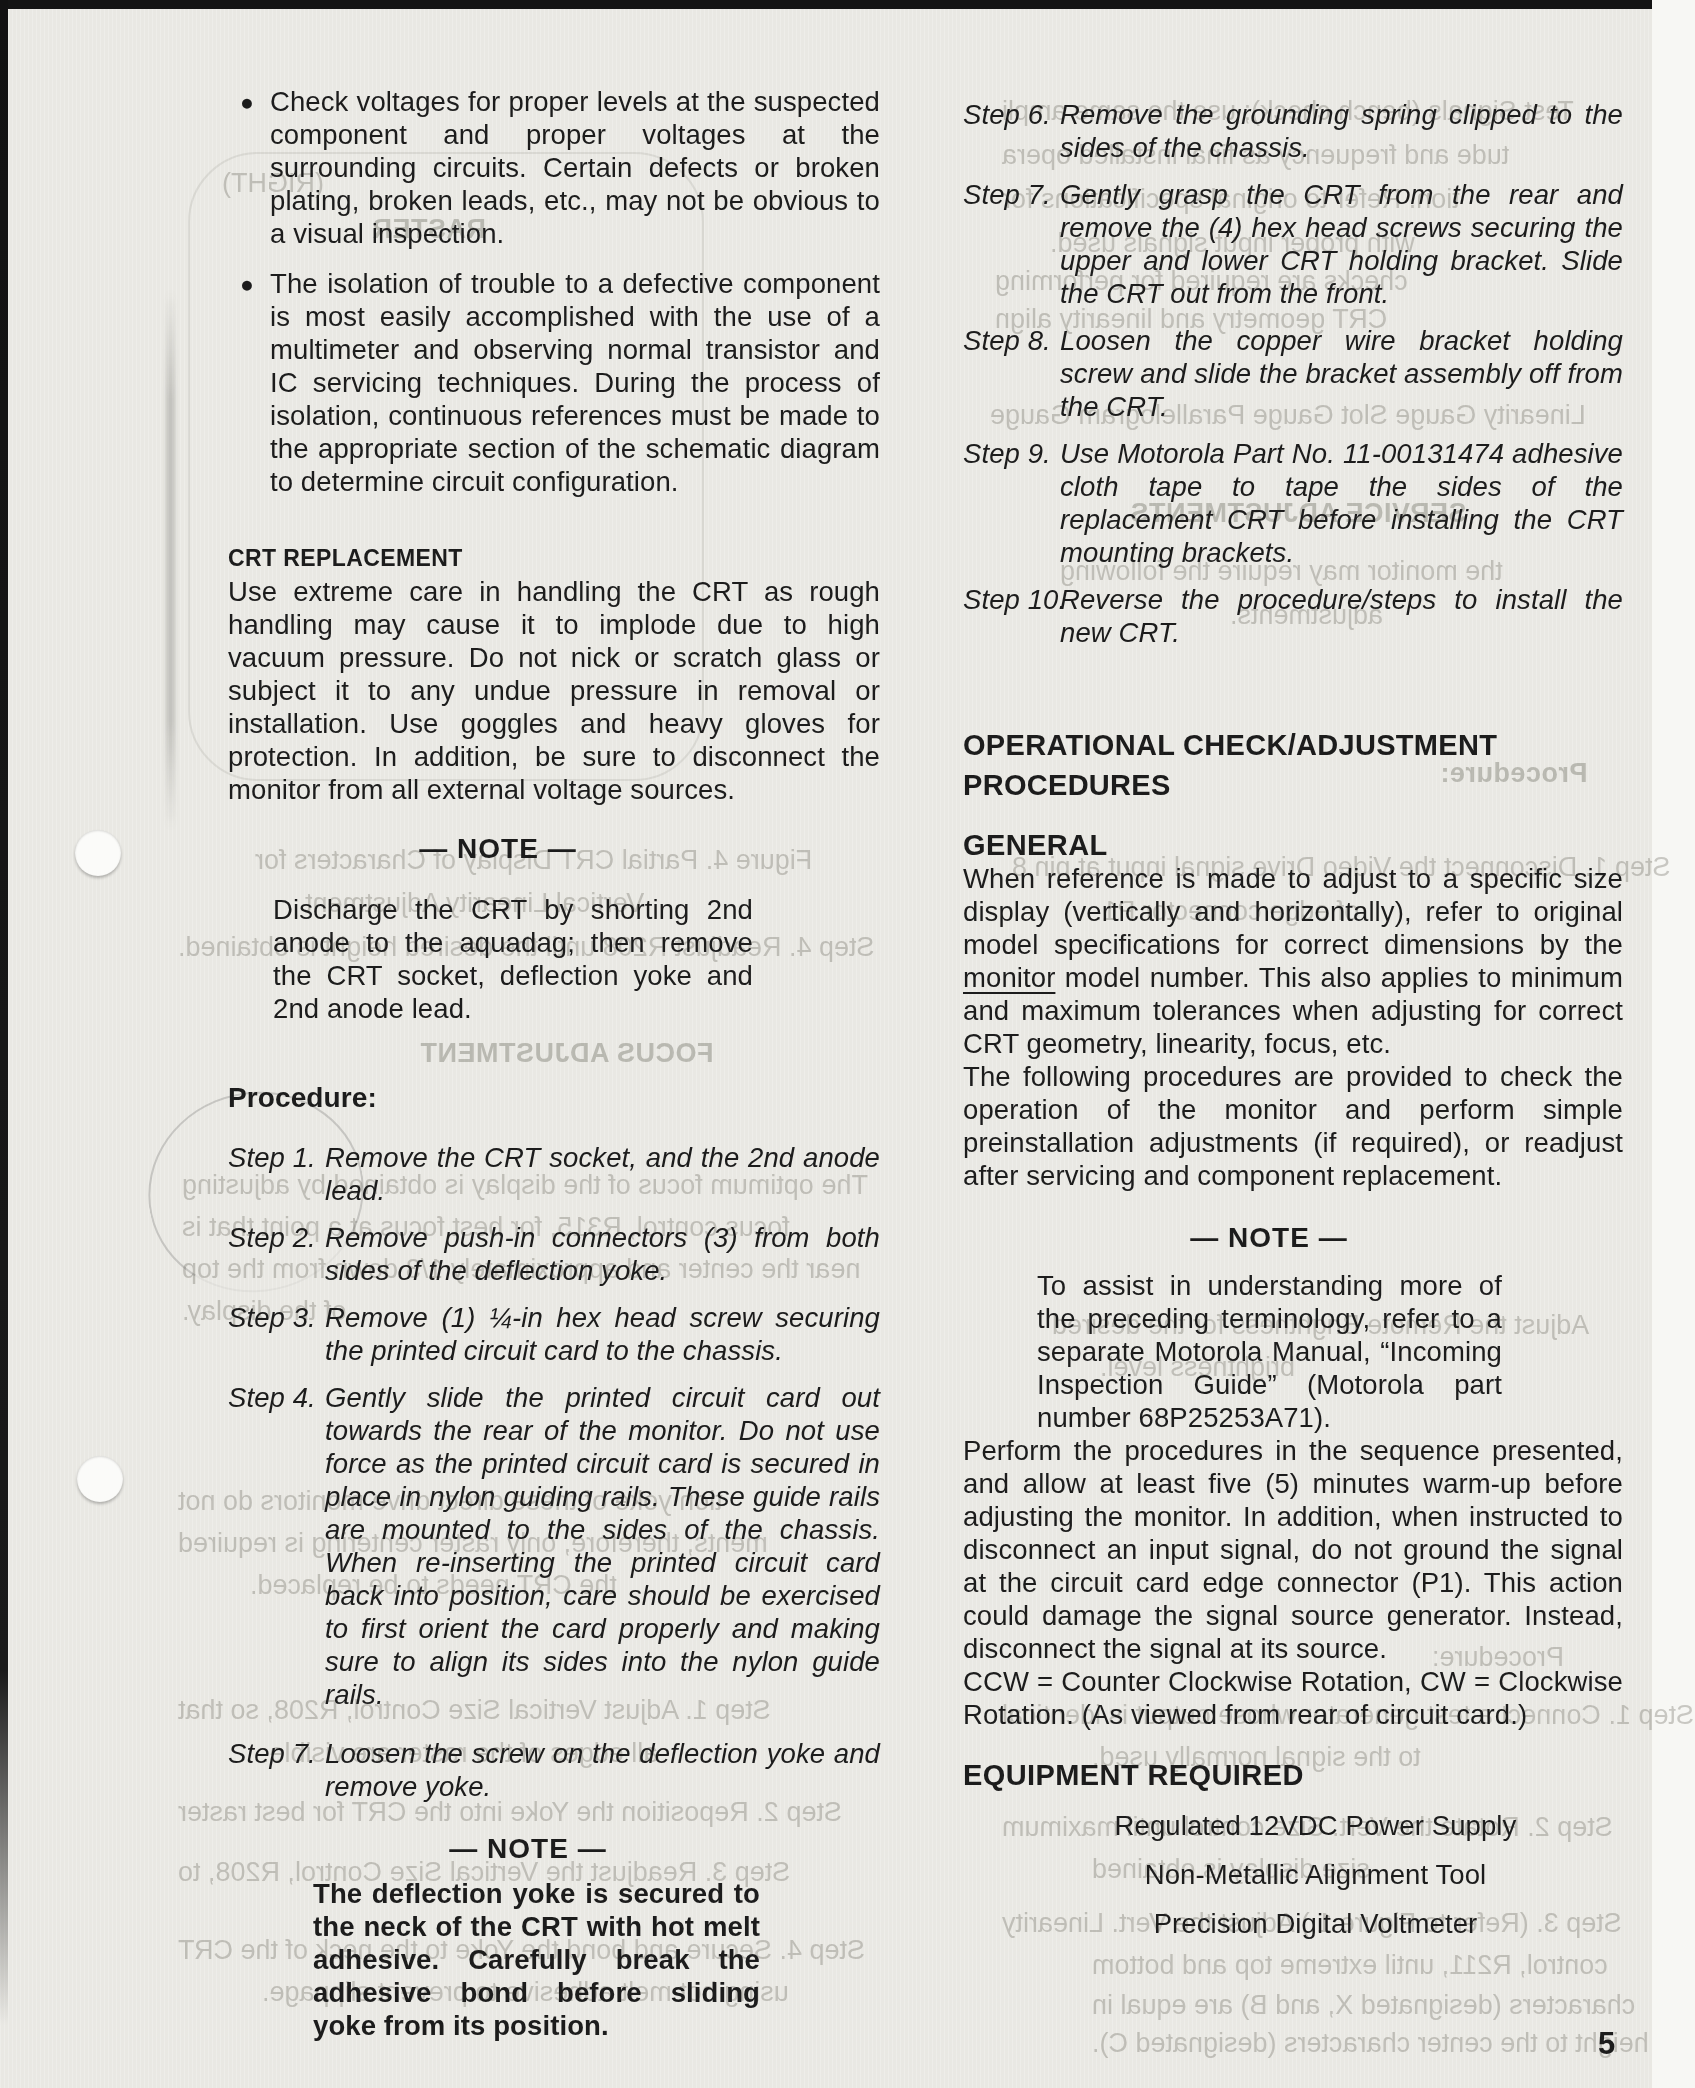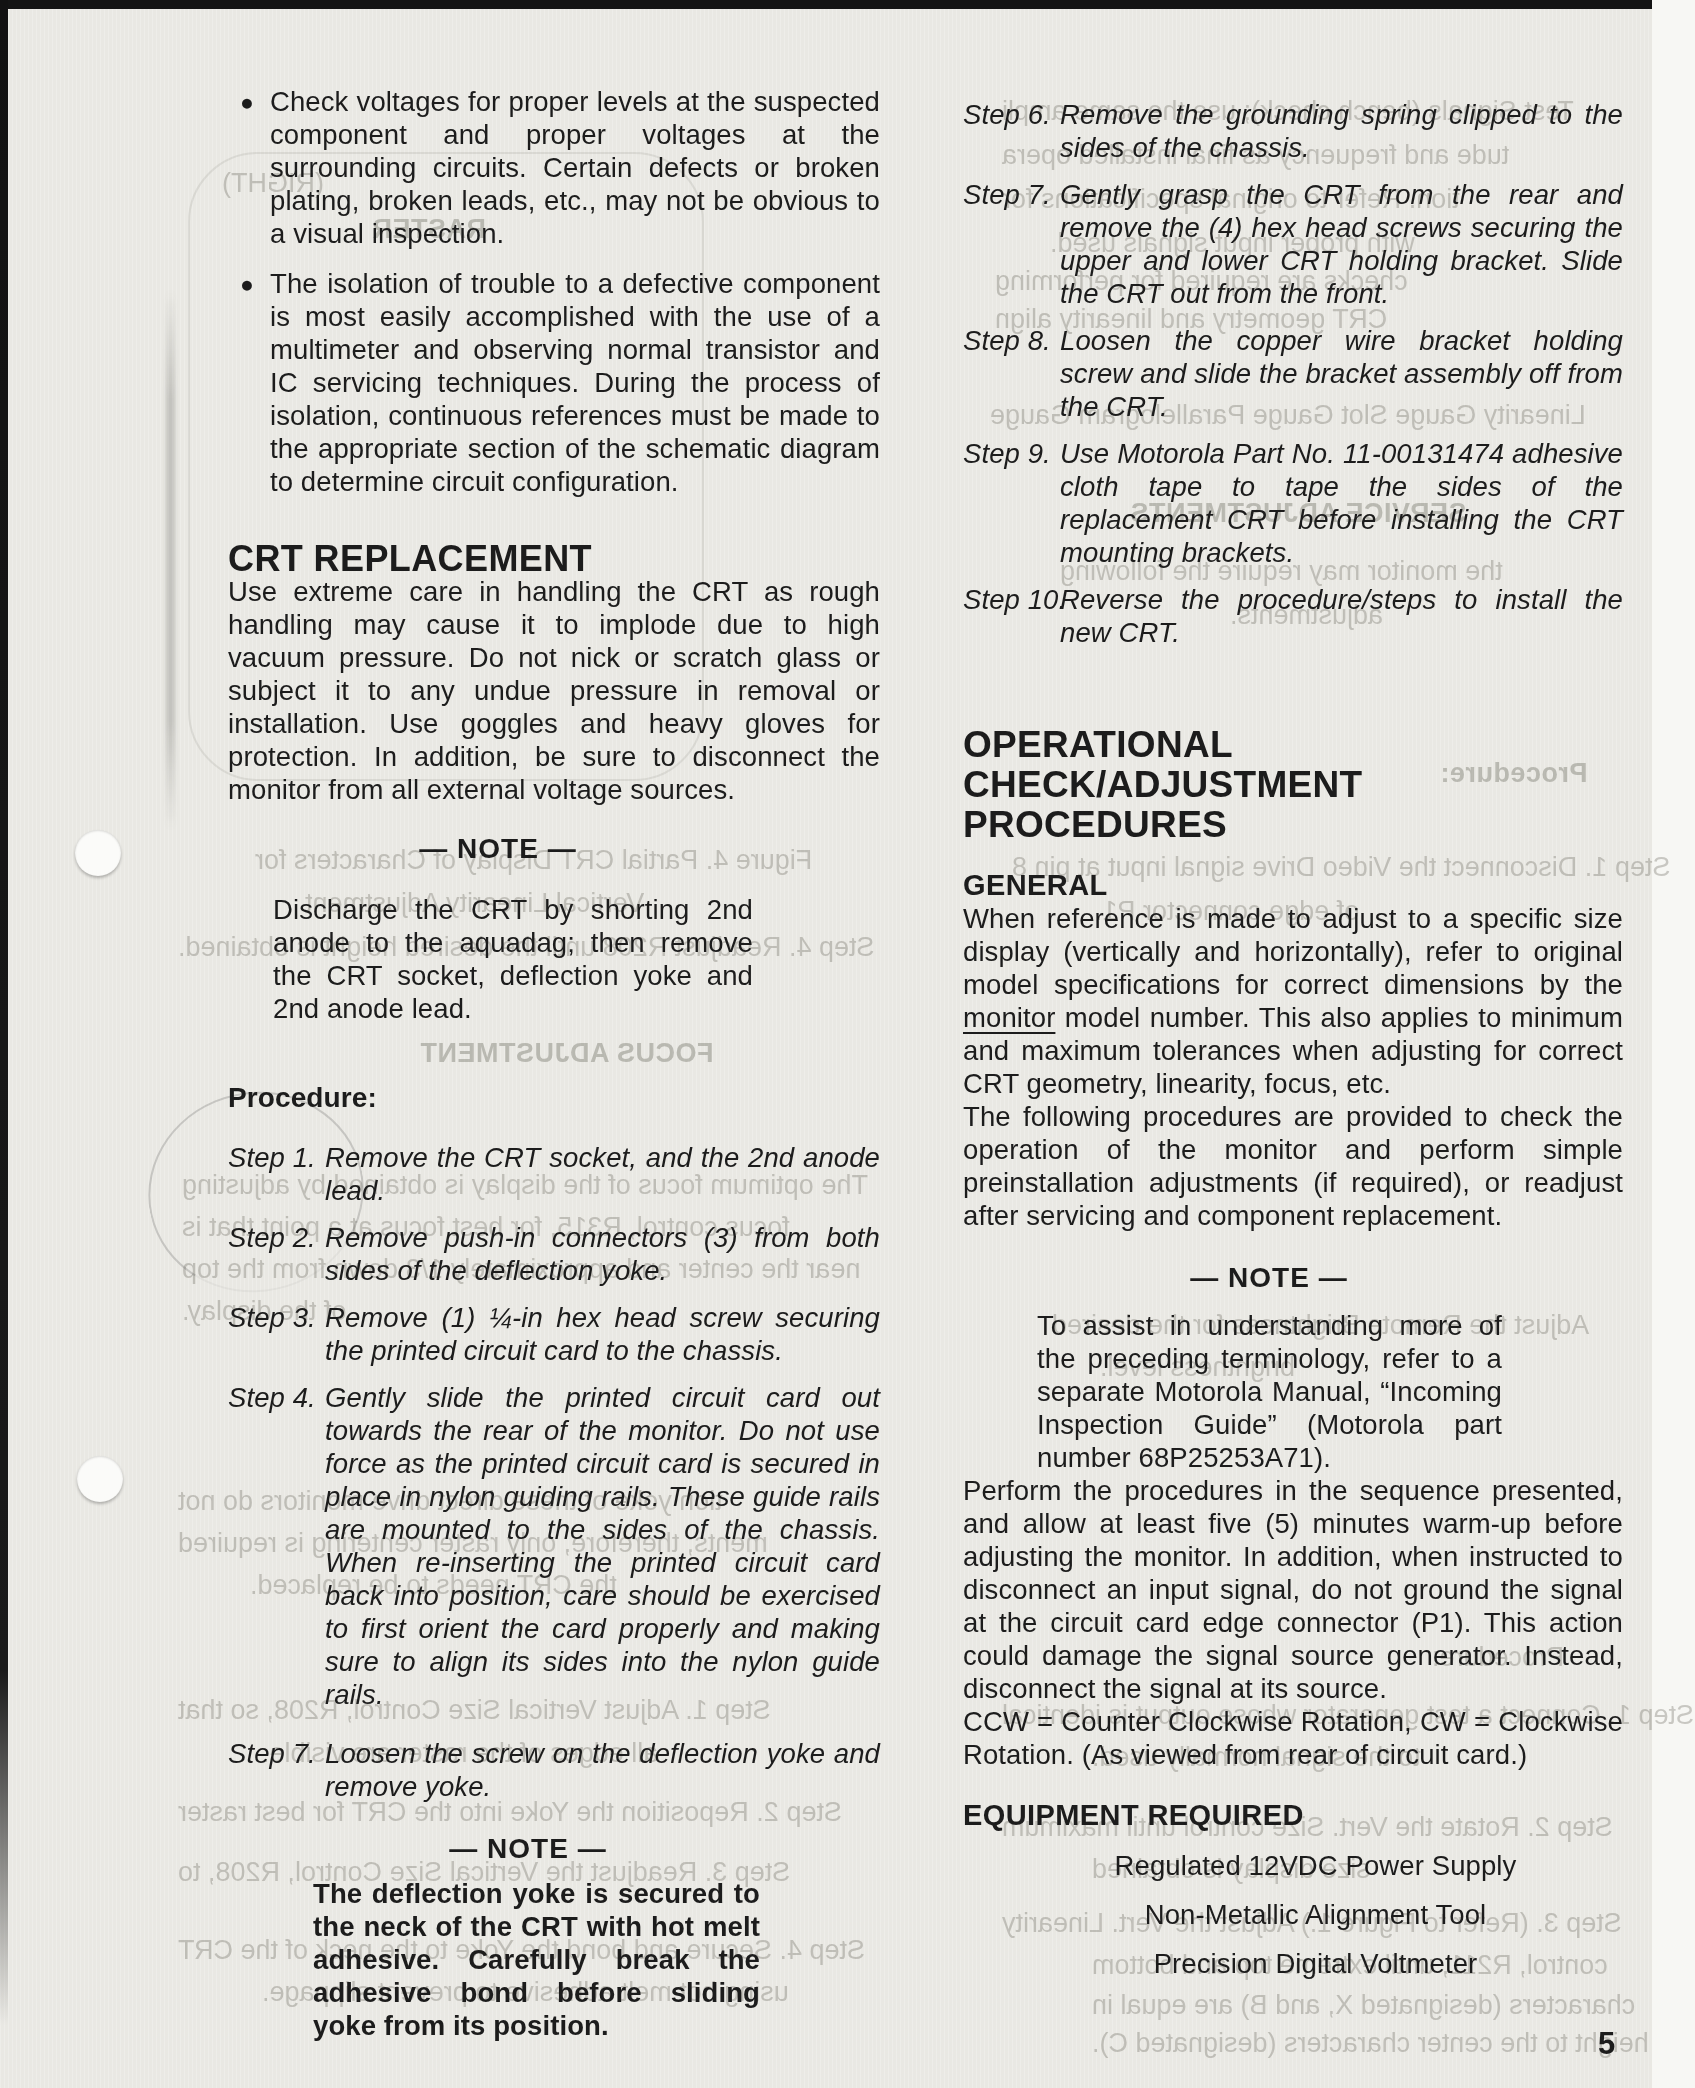--- a/index.html
+++ b/index.html
@@ -29,22 +29,22 @@
          border:2px solid rgba(70,70,70,.22);transform:rotate(-12deg);
          border-bottom-color:rgba(70,70,70,.05);pointer-events:none;}
   
   .col{position:absolute;top:85px;font-size:27.5px;line-height:33px;letter-spacing:.1px;}
   .col-left{left:228px;width:652px;}
   .col-right{left:963px;width:660px;}
   p.body{margin:0;text-align:justify;}
   ul.bullets{margin:0;padding:0;list-style:none;}
   ul.bullets li{position:relative;padding-left:42px;text-align:justify;margin:0 0 17px 0;}
   ul.bullets li::before{content:"\25CF";position:absolute;left:12px;top:1px;font-size:23px;}
-  .h-sub{font-weight:bold;font-size:36px;letter-spacing:.4px;margin:0;}
-  .h-major{font-weight:bold;font-size:37px;line-height:40px;letter-spacing:.3px;margin:0;}
+  .h-sub{font-weight:bold;font-size:23px;letter-spacing:.4px;margin:0;}
+  .h-major{font-weight:bold;font-size:29px;line-height:40px;letter-spacing:.3px;margin:0;}
   .proc-label{font-weight:bold;font-size:28px;margin:0;}
   .note-label{font-weight:bold;font-size:28px;letter-spacing:1px;text-align:center;margin:0;}
   .note-body{text-align:justify;margin:0;}
   .steps{margin:0;}
   .step{display:grid;grid-template-columns:97px 1fr;margin:0 0 14px 0;font-style:italic;}
   .step .lbl{white-space:nowrap;}
   .step .txt{text-align:justify;}
   .equip-item{margin:0 0 8px 45px;line-height:41px;text-align:center;}
   .underlined{text-decoration:underline;text-underline-offset:5px;text-decoration-thickness:2px;}
   .page-num{position:absolute;left:1598px;top:2026px;font-size:31px;font-weight:bold;}

